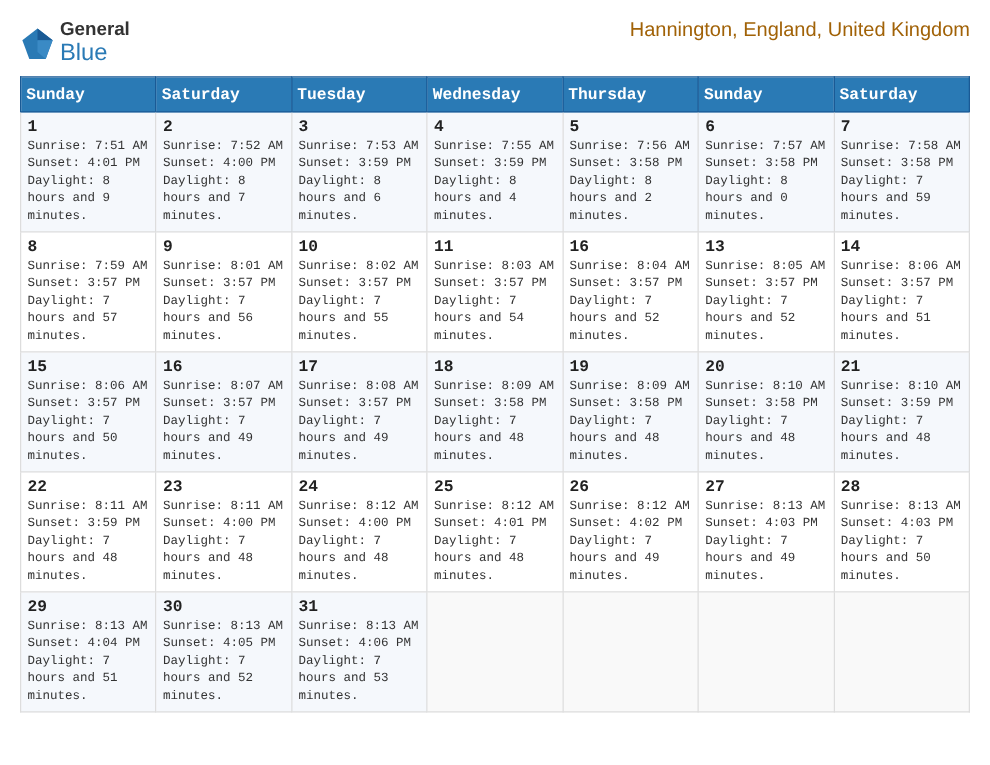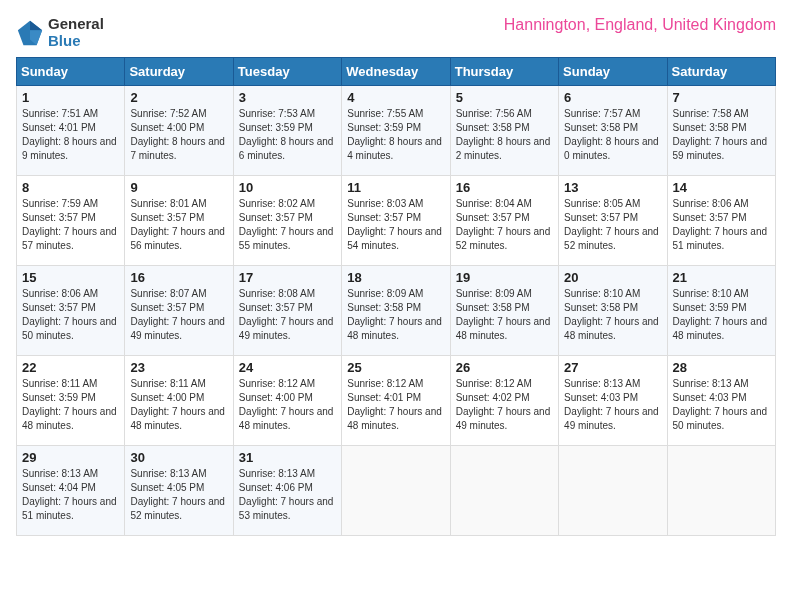--- a/index.html
+++ b/index.html
@@ -20,43 +20,44 @@
       display: flex;
       align-items: center;
       gap: 4px;
     }
     .logo-text {
       display: flex;
       flex-direction: column;
       line-height: 1.1;
     }
     .logo-text span:first-child { font-size: 15px; font-weight: bold; color: #333; }
-    .logo-text span:last-child { font-size: 15px; font-weight: bold; color: #2a7ab5; }
+    .logo-text span:last-child { font-size: 19px; font-weight: normal; color: #2a7ab5; }
     .logo-icon {
       width: 28px;
       height: 28px;
     }
     .title-area {
       text-align: right;
     }
     .title-area h1 {
       font-size: 32px;
       font-weight: bold;
       color: #333;
       line-height: 1.1;
     }
     .title-area h2 {
       font-size: 16px;
       font-weight: normal;
-      color: #ec4899;
+      color: #a16207;
     }
     .calendar {
       width: 100%;
       border-collapse: collapse;
       font-size: 11px;
+      font-family: Liberation Mono, monospace;
     }
     .calendar thead th {
       background: #2a7ab5;
       color: #fff;
       padding: 6px 4px;
       text-align: left;
       font-size: 13px;
       font-weight: bold;
       border: 1px solid #1a5a95;
     }

